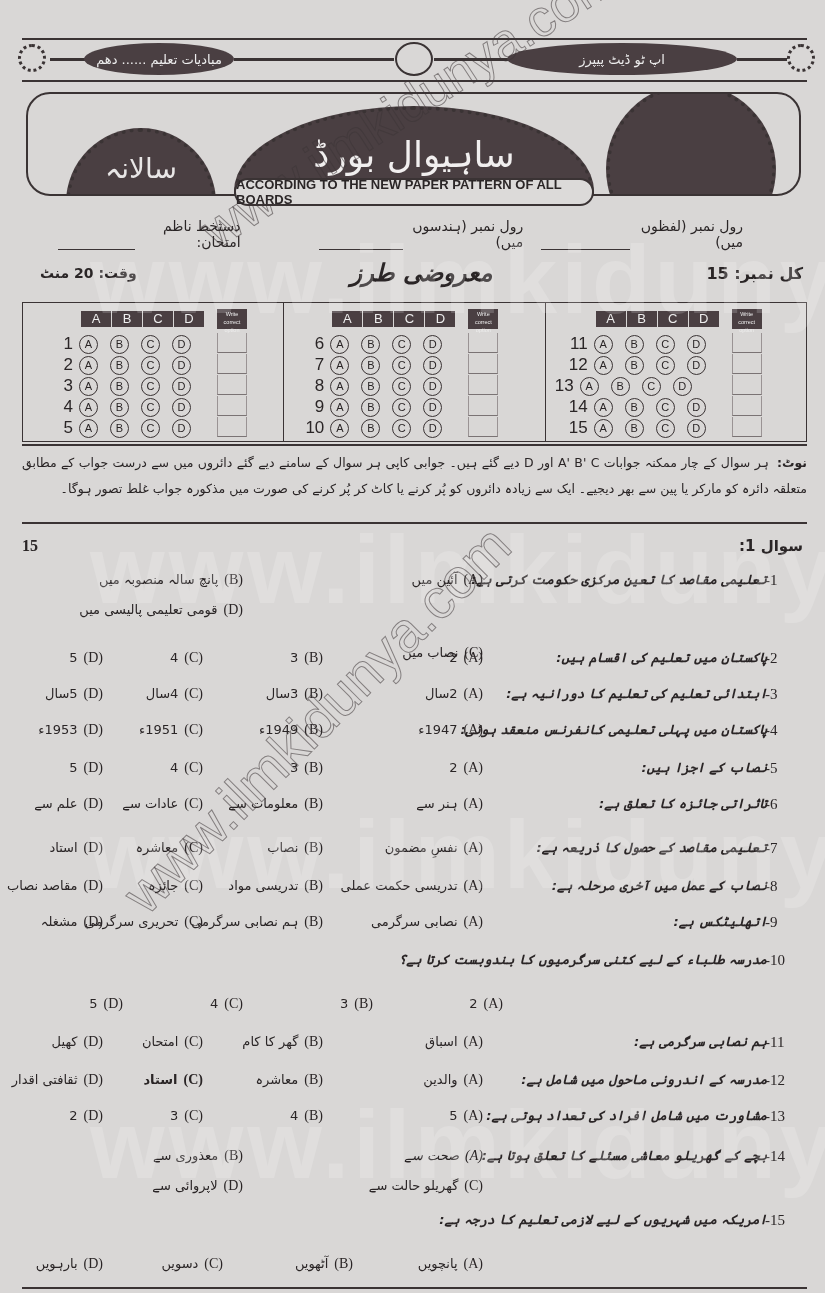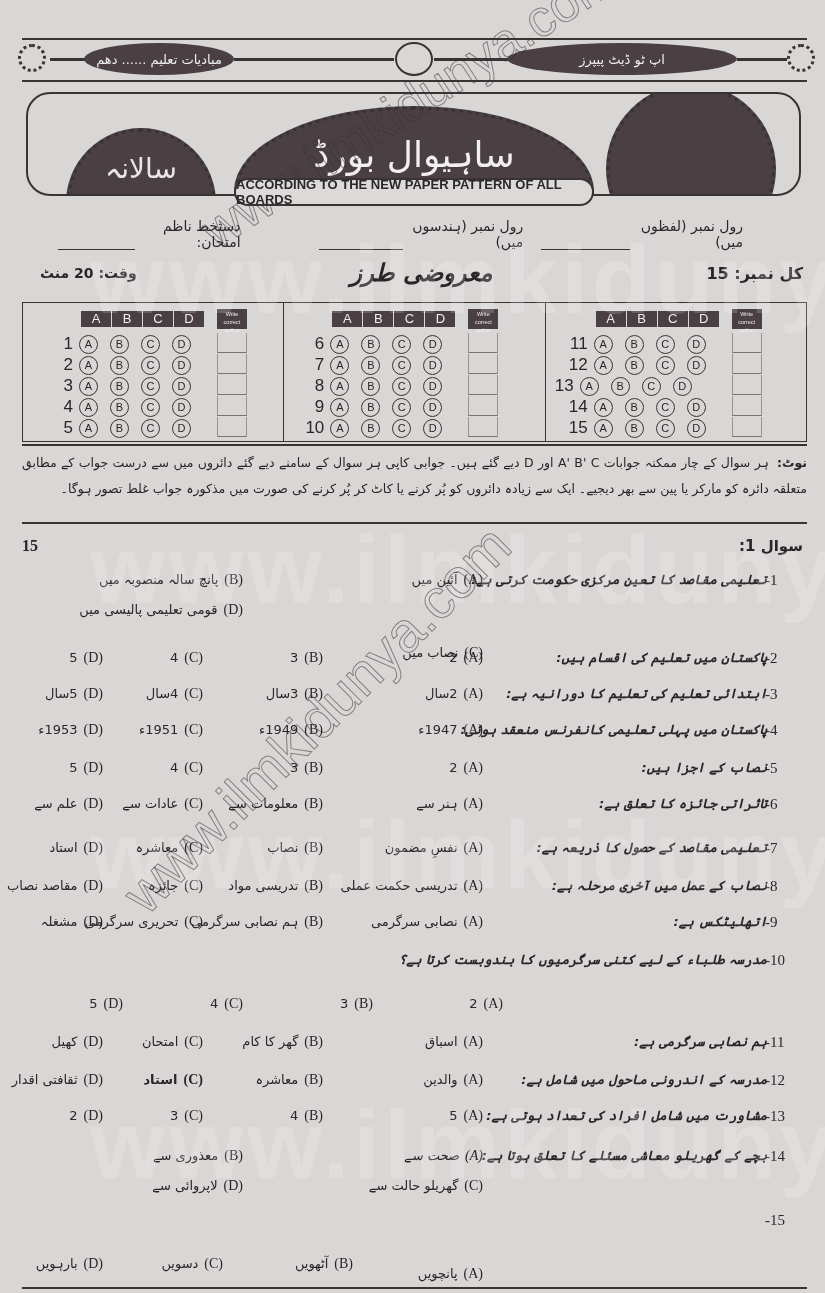--- a/index.html
+++ b/index.html
@@ -492,21 +492,22 @@
       <div class="q urdu" style="top: 1148px; height: 30px;">
         <span class="num">-14</span>
         <span class="stem">بچے کے گھریلو معاشی مسئلے کا تعلق ہوتا ہے:</span>
         <span class="opt" style="right: 320px; top: 0px; font-style: italic;"><span class="tag">(A)</span><span>صحت سے</span></span>
         <span class="opt" style="right: 560px; top: 0px;"><span class="tag">(B)</span><span>معذوری سے</span></span>
         <span class="opt" style="right: 320px; top: 30px;"><span class="tag">(C)</span><span>گھریلو حالت سے</span></span>
         <span class="opt" style="right: 560px; top: 30px;"><span class="tag">(D)</span><span>لاپروائی سے</span></span>
       </div>
       <div class="q urdu" style="top: 1212px; height: 30px;">
         <span class="num">-15</span>
-        <span class="opt" style="right: 320px; top: 44px; margin-top: 10px;"><span class="tag">(A)</span><span>پانچویں</span></span>
+        <span class="stem">امریکہ میں شہریوں کے لیے لازمی تعلیم کا درجہ ہے:</span>
+        <span class="opt" style="right: 320px; top: 44px;"><span class="tag">(A)</span><span>پانچویں</span></span>
         <span class="opt" style="right: 450px; top: 44px;"><span class="tag">(B)</span><span>آٹھویں</span></span>
         <span class="opt" style="right: 580px; top: 44px;"><span class="tag">(C)</span><span>دسویں</span></span>
         <span class="opt" style="right: 700px; top: 44px;"><span class="tag">(D)</span><span>بارہویں</span></span>
       </div>
     </div>
 
   <div class="bottom-rule"></div>
 
   <div class="watermark faint" style="left:90px;top:225px;">www.ilmkidunya.com</div>
   <div class="watermark faint" style="left:90px;top:515px;">www.ilmkidunya.com</div>

